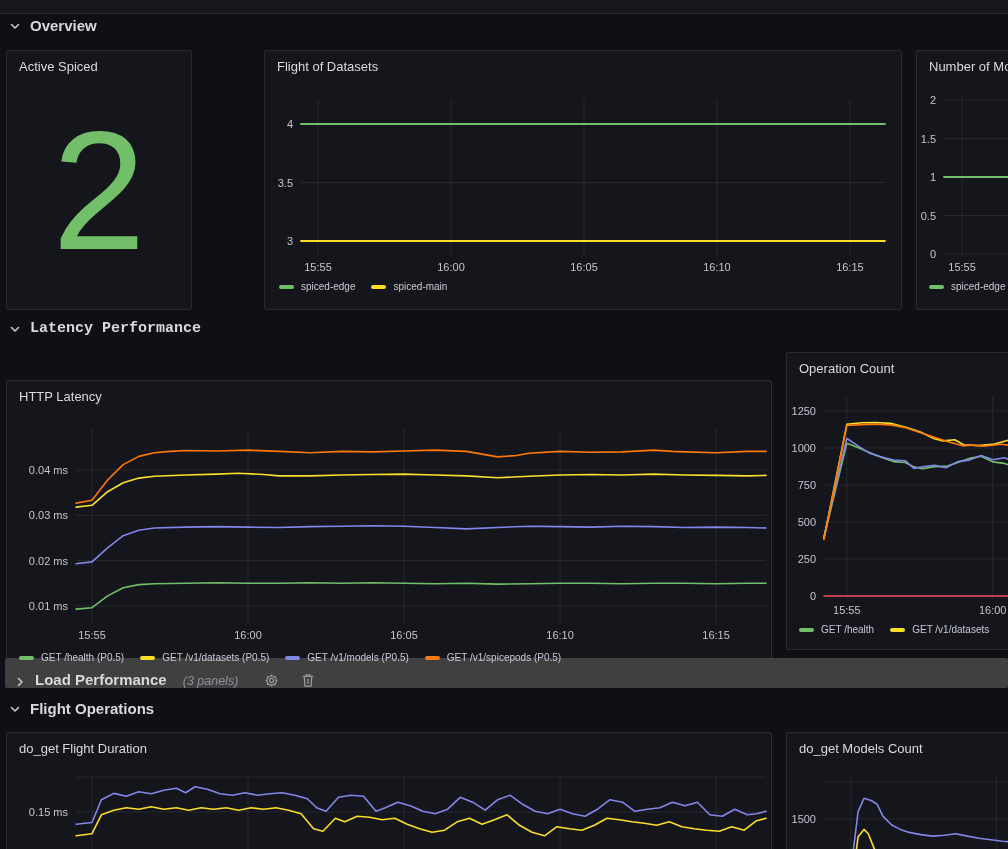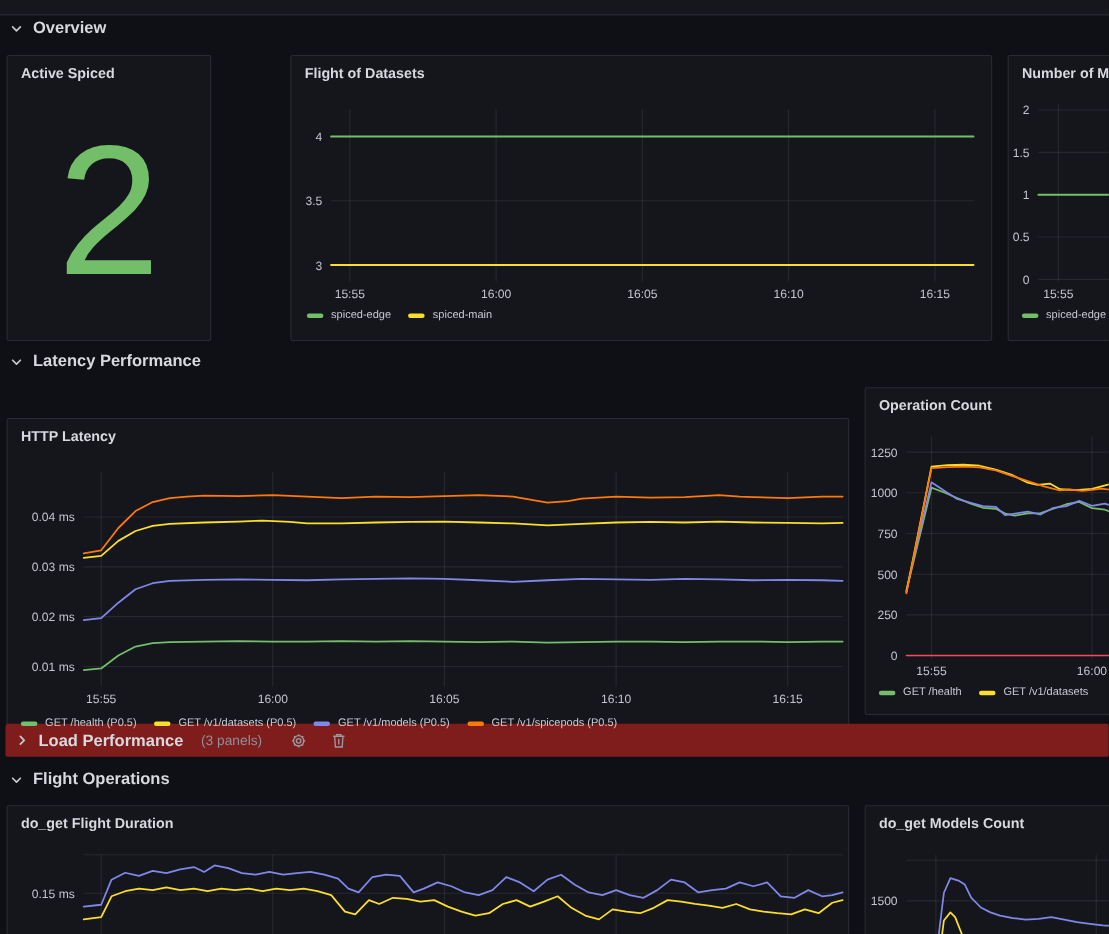--- a/index.html
+++ b/index.html
@@ -4,27 +4,27 @@
 <style>
   html,body{margin:0;padding:0;}
   body{
     width:1008px;height:849px;position:relative;overflow:hidden;
     background:#0f1015;font-family:"Liberation Sans",sans-serif;
     -webkit-font-smoothing:antialiased;
   }
   .top-strip{position:absolute;left:0;top:0;width:100%;height:13px;background:#16171d;border-bottom:1px solid #2c2d34;}
   .row-header{position:absolute;display:flex;align-items:center;gap:9px;color:#d8d9df;font-size:15px;font-weight:700;cursor:pointer;}
   .row-header .chev{display:flex;align-items:center;}
-  .row-band{position:absolute;left:5px;right:0;height:30px;background:#7f1d1d;border-radius:2px;display:flex;align-items:center;color:#d8d9df;}
+  .row-band{position:absolute;left:5px;right:0;height:30px;background:#404040;border-radius:2px;display:flex;align-items:flex-end;color:#d8d9df;}
   .row-band .chev{display:flex;align-items:center;margin-left:9px;margin-right:9px;}
   .row-band .band-title{font-size:15px;font-weight:700;}
-  .panel-count{font-size:12.5px;color:#8e8f99;font-weight:400;margin-left:16px;}
+  .panel-count{font-size:12.5px;font-style:italic;color:#8e8f99;font-weight:400;margin-left:16px;}
   .row-icon{margin-left:26px;display:flex;align-items:center;cursor:pointer;}
   .panel{position:absolute;background:#15161c;border:1px solid #2a2b32;border-radius:2px;overflow:hidden;}
-  .panel-title{position:absolute;top:8px;left:12px;font-size:13px;font-weight:700;color:#d8d9df;z-index:2;white-space:nowrap;}
+  .panel-title{position:absolute;top:8px;left:12px;font-size:13px;font-weight:400;color:#d8d9df;z-index:2;white-space:nowrap;}
   .stat-wrap{position:absolute;inset:0;display:flex;align-items:center;justify-content:center;padding-top:22px;}
   .stat-value{font-size:168px;line-height:1;font-weight:500;color:#73BF69;}
   svg.chart{position:absolute;left:0;top:0;}
   svg.chart text{font-family:"Liberation Sans",sans-serif;font-size:11px;fill:#c4c5cd;}
   svg.chart line.grid{stroke:rgba(204,204,220,0.10);stroke-width:1;}
   .legend{position:absolute;display:flex;gap:16px;font-size:10px;color:#c8c9d2;white-space:nowrap;z-index:2;}
   .legend-item{display:flex;align-items:center;gap:7px;cursor:pointer;}
   .swatch{display:inline-block;width:15px;height:4px;border-radius:2px;}
 </style>
 </head>
@@ -102,21 +102,21 @@
       <polyline points="27.0,126.0 290.0,126.0" fill="none" stroke="#73BF69" stroke-width="1.8" stroke-linejoin="round" stroke-linecap="round"></polyline>
     </svg>
     <div class="legend" style="left: 12px; top: 230px;">
       <div class="legend-item">
         <span class="swatch" style="background: rgb(115, 191, 105);"></span>
         <span>spiced-edge</span>
       </div>
     </div>
   </div>
 
-<div class="row-header" style="left:9px;top:320px;">
+<div class="row-header" style="left:9px;top:320px;font-family:Liberation Mono, monospace;">
   <span class="chev">
     <svg width="12" height="12" viewBox="0 0 12 12">
         <path d="M2.5 4.5 L6 8 L9.5 4.5" fill="none" stroke="#c5c6cc" stroke-width="1.6" stroke-linecap="round" stroke-linejoin="round"></path>
       </svg>
   </span>
   <span>Latency Performance</span>
 </div>
 
 <div class="panel" style="left:6px;top:352px;width:764px;height:296px;margin-top:28px;">
   <div class="panel-title">HTTP Latency</div>

